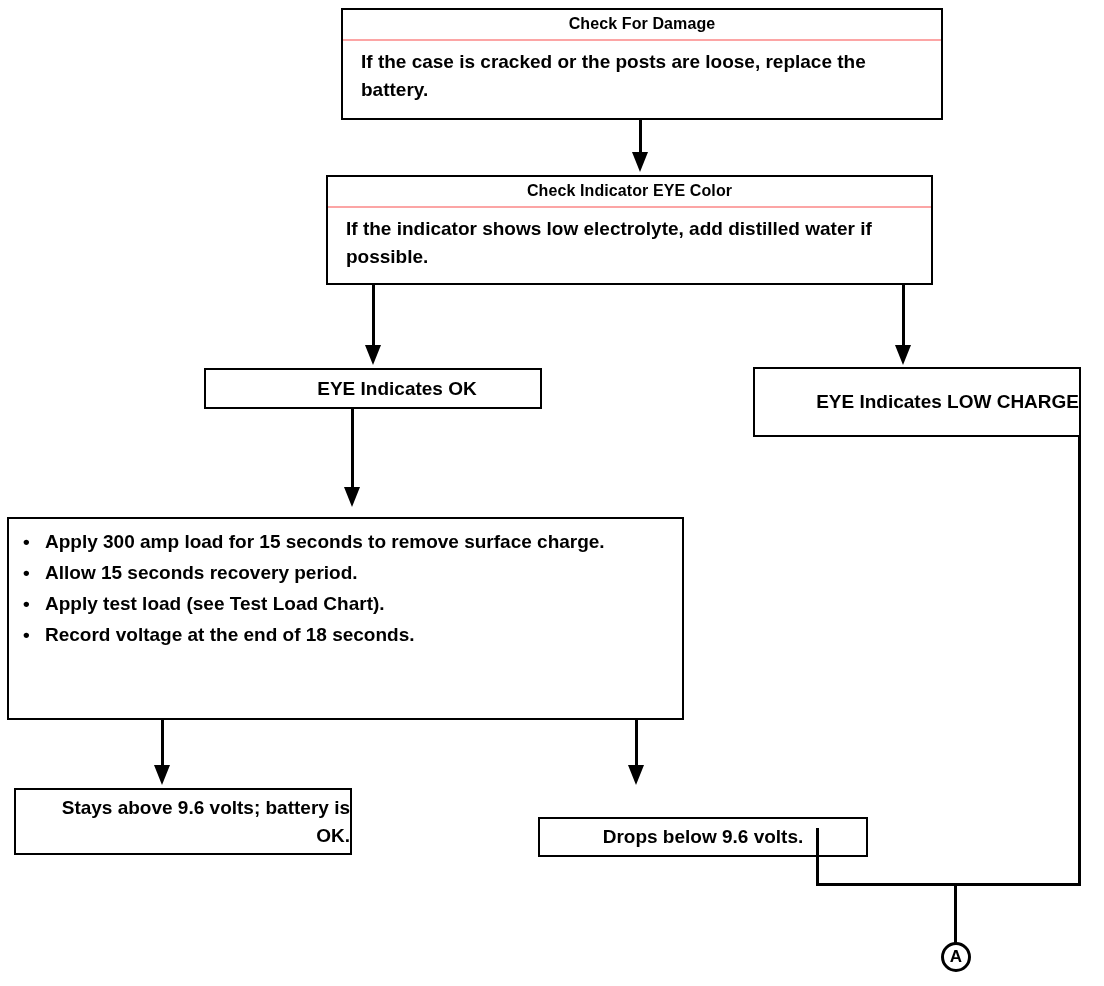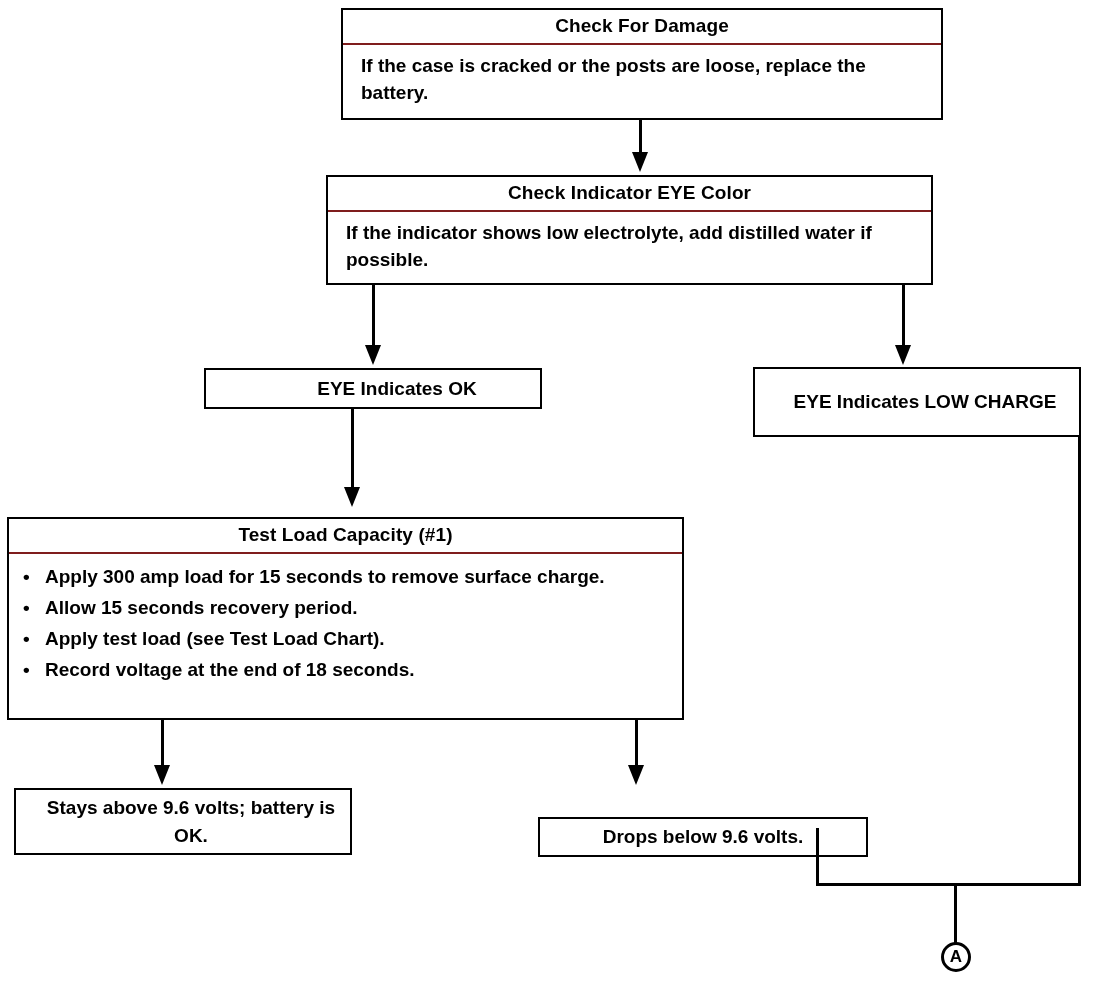--- a/index.html
+++ b/index.html
@@ -21,45 +21,45 @@
   }
   
   .fbox {
     position: absolute;
     box-sizing: border-box;
     border: 2px solid #000;
     background: #fff;
   }
   .fbox .title {
     text-align: center;
-    font-size: 19px;
+    font-size: 16px;
     font-weight: bold;
     letter-spacing: .1px;
     padding: 5px 4px 6px 4px;
-    border-bottom: 2px solid #7f1d1d;
+    border-bottom: 2px solid #fca5a5;
     line-height: 1.15;
   }
   .fbox .body {
     font-size: 19px;
     font-weight: bold;
     line-height: 1.45;
     padding: 7px 10px 6px 18px;
   }
   .fbox.plain {
     display: flex;
     align-items: center;
   }
   .fbox.plain .label {
     width: 100%;
     font-size: 19px;
     font-weight: bold;
     line-height: 1.45;
   }
   .fbox.plain.center .label { text-align: center; }
-  .fbox.plain.left .label { text-align: center; padding-left: 16px; }
+  .fbox.plain.left .label { text-align: right; padding-left: 16px; }
 
   ul.blist {
     list-style: none;
     margin: 0;
     padding: 0;
   }
   ul.blist li {
     position: relative;
     padding-left: 30px;
     margin: 0 0 4px 0;
@@ -136,21 +136,20 @@
   </div>
 
   <div class="fbox plain left" style="left:753px; top:367px; width:328px; height:70px;">
     <div class="label">EYE Indicates LOW CHARGE</div>
   </div>
 
   <div class="vline" style="left:351px; top:409px; height:80px;"></div>
   <div class="arrowhead" style="left:344px; top:487px;"></div>
 
   <div class="fbox" style="left:7px; top:517px; width:677px; height:203px;">
-    <div class="title">Test Load Capacity (#1)</div>
     <div class="body" style="padding:10px 10px 6px 6px;">
       <ul class="blist">
         <li>
           <span class="bullet">•</span>
           <span>Apply 300 amp load for 15 seconds to remove surface charge.</span>
         </li>
         <li>
           <span class="bullet">•</span>
           <span>Allow 15 seconds recovery period.</span>
         </li>

